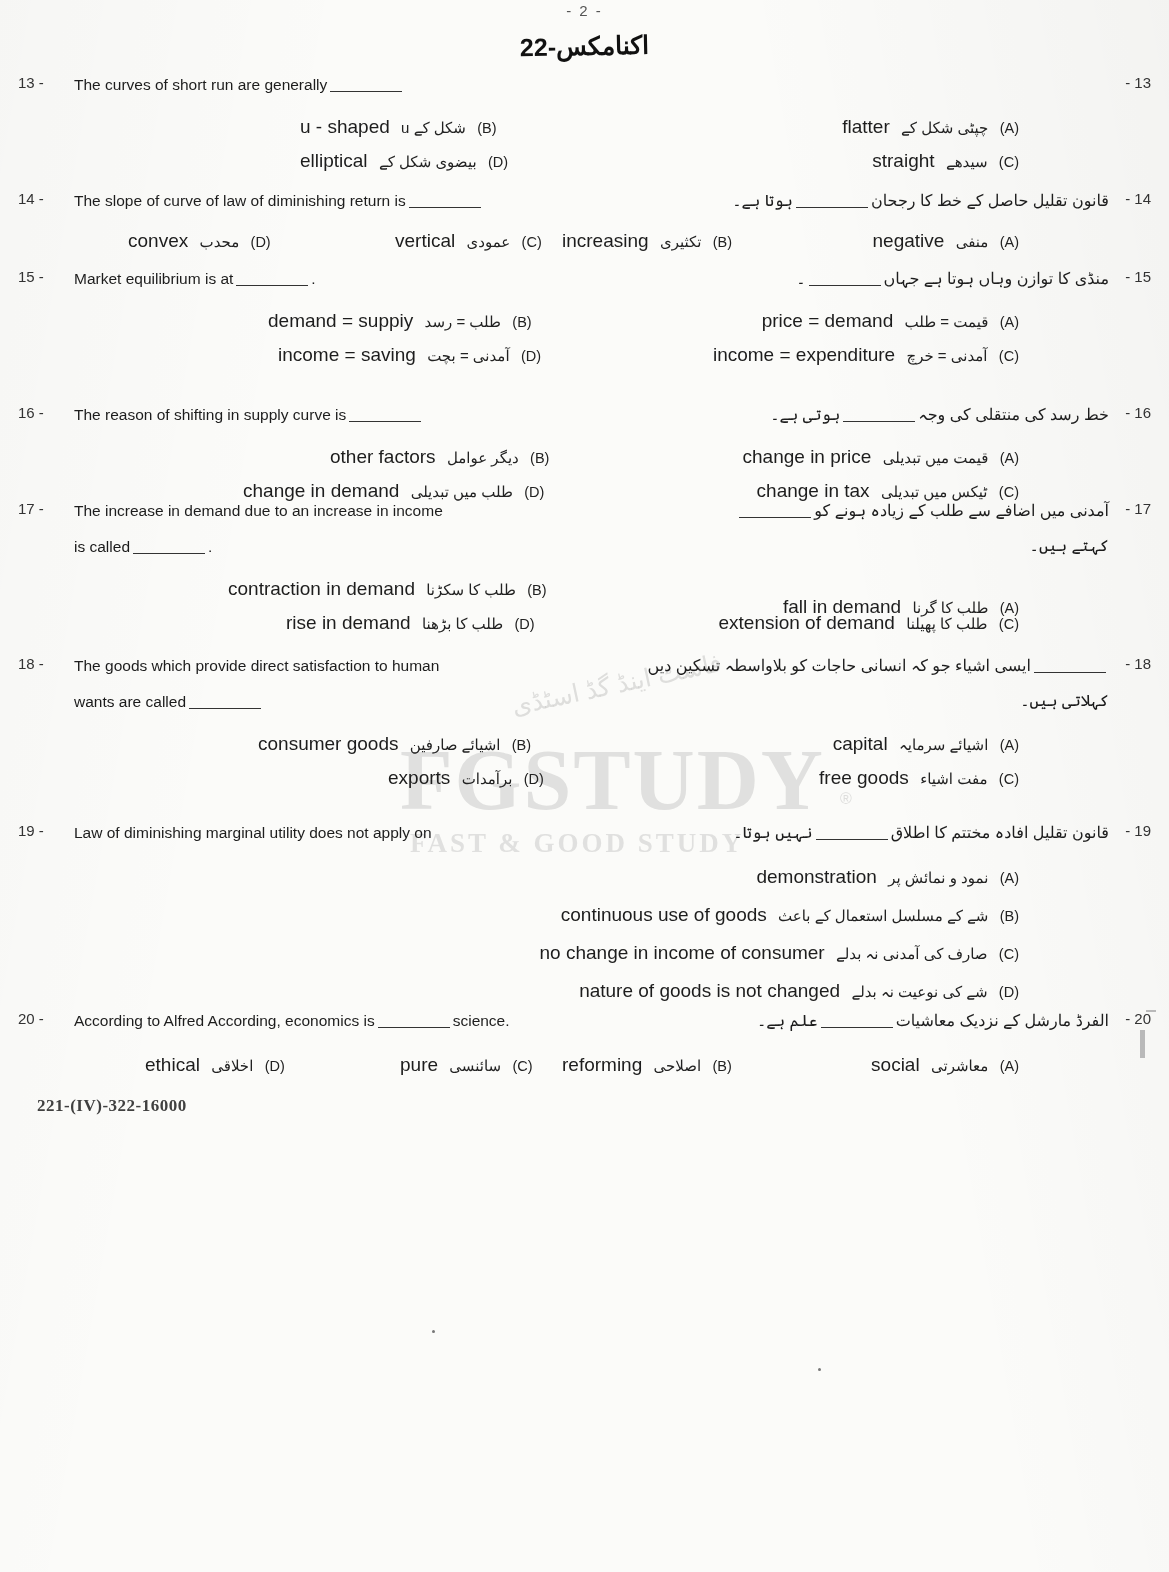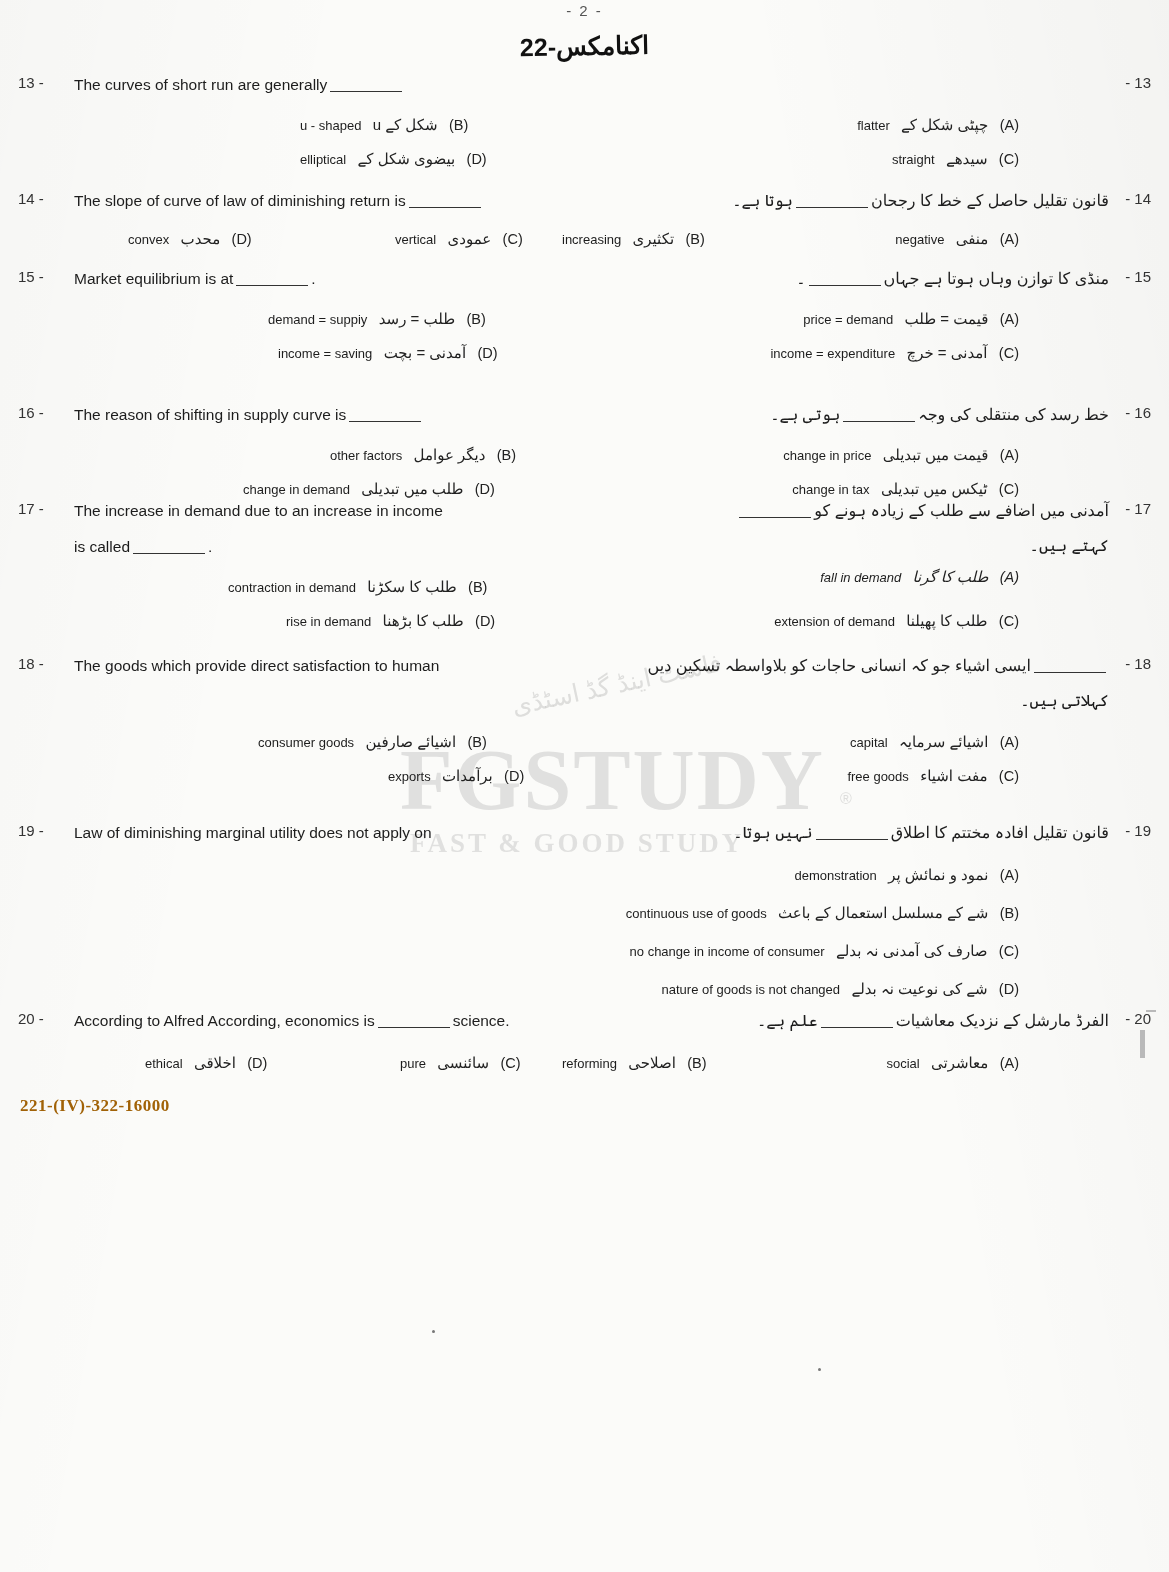--- a/index.html
+++ b/index.html
@@ -135,30 +135,30 @@
     font-size: 14.5px;
     color: #222;
   }
   .opt .ur {
     direction: rtl;
     font-size: 15px;
     color: #222;
     margin: 0 7px;
   }
   .opt .en {
-    font-size: 13px;
+    font-size: 19px;
   }
   .footer-code {
     position: absolute;
-    left: 20px;
+    left: 37px;
     top: 1096px;
     font-size: 17px;
     font-weight: bold;
     letter-spacing: 0.5px;
-    color: #a16207;
+    color: #404040;
     font-family: "Liberation Serif", serif;
   }
   
   .watermark {
     position: absolute;
     left: 400px;
     top: 660px;
     width: 460px;
     height: 240px;
     pointer-events: none;
@@ -368,21 +368,21 @@
       <div class="num-right">17 -</div>
       <div class="stem-ur">
         <span>آمدنی میں اضافے سے طلب کے زیادہ ہونے کو</span><span class="blank"></span>
       </div>
     </div>
     <div class="stem-en2" style="top:36px;">
       <span>is called</span><span class="blank"></span><span>.</span>
     </div>
     <div class="stem-ur2" style="top:36px;">کہتے ہیں۔</div>
 
-    <div class="opt" style="right:150px; top:68px;font-style:italic;">
+    <div class="opt" style="right:150px; top:96px;">
       <span class="en">fall in demand</span>
       <span class="ur">طلب کا گرنا</span>
       <span class="lbl">(A)</span>
     </div>
     <div class="opt" style="left:228px; top:78px;">
       <span class="en">contraction in demand</span>
       <span class="ur">طلب کا سکڑنا</span>
       <span class="lbl">(B)</span>
     </div>
     <div class="opt" style="right:150px; top:112px;">
@@ -400,20 +400,23 @@
   <div class="qblock" style="top:655px;">
     <div class="qrow">
       <div class="num-left">18 -</div>
       <div class="stem-en">
         <span>The goods which provide direct satisfaction to human</span>
       </div>
       <div class="num-right">18 -</div>
       <div class="stem-ur">
         <span class="blank"></span><span>ایسی اشیاء جو کہ انسانی حاجات کو بلاواسطہ تسکین دیں</span>
       </div>
+    </div>
+    <div class="stem-en2" style="top:36px;">
+      <span>wants are called</span><span class="blank"></span>
     </div>
     <div class="stem-ur2" style="top:36px;">کہلاتی ہیں۔</div>
 
     <div class="opt" style="right:150px; top:78px;">
       <span class="en">capital</span>
       <span class="ur">اشیائے سرمایہ</span>
       <span class="lbl">(A)</span>
     </div>
     <div class="opt" style="left:258px; top:78px;">
       <span class="en">consumer goods</span>

